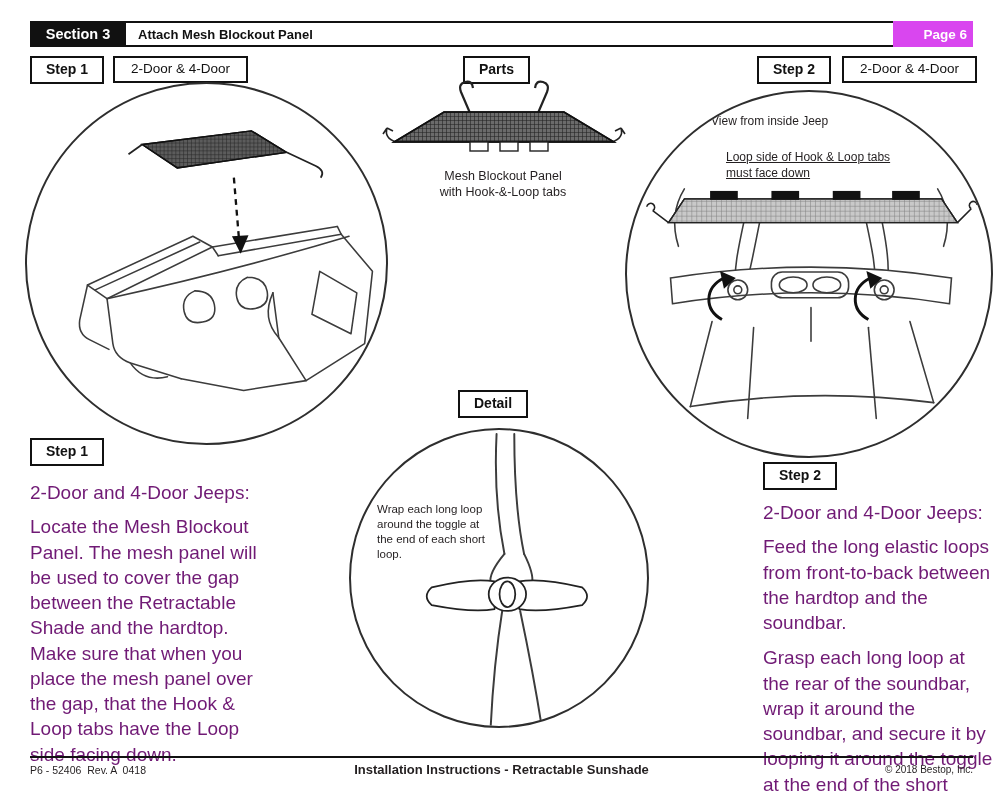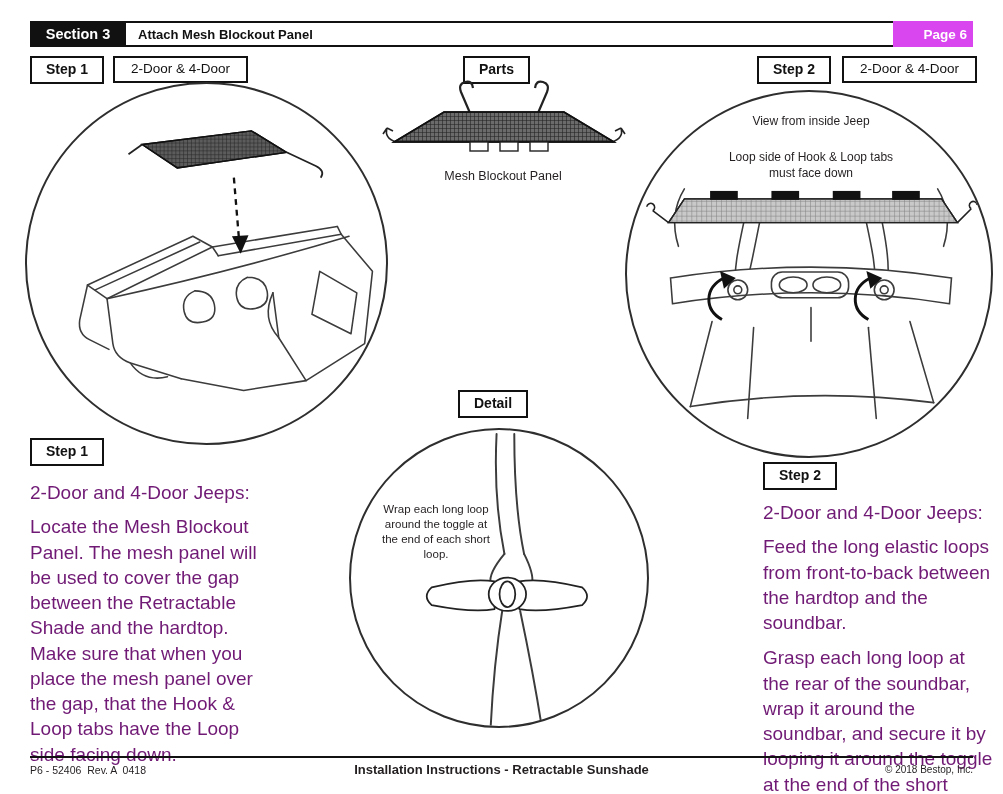--- a/index.html
+++ b/index.html
@@ -13,21 +13,21 @@
   .header-title { flex:1; background:#fff; border-top:2.5px solid #111; border-bottom:2.5px solid #111; display:flex; align-items:center; padding-left:12px; font-weight:bold; font-size:13px; color:#111; }
   .page-num { width:80px; background:#d946ef; color:#fff; font-weight:bold; font-size:13.5px; display:flex; align-items:center; justify-content:flex-end; padding-right:6px; }
 
   
   .badge { position:absolute; border:2px solid #111; background:#fff; color:#111; font-weight:bold; font-size:14px; padding:3px 14px; line-height:1.25; white-space:nowrap; }
   .badge.normal { font-weight:normal; font-size:13.5px; padding:3px 16px; }
 
   
   .circle { position:absolute; border:2.5px solid #2e2e2e; border-radius:50%; background:#fff; overflow:hidden; }
   .circle svg { position:absolute; left:0; top:0; }
-  .note { position:absolute; text-align:center; font-size:12px; line-height:1.3; color:#231f20; }
+  .note { position:absolute; text-align:left; font-size:12px; line-height:1.3; color:#231f20; }
 
   
   .textblock { position:absolute; font-size:19px; line-height:1.33; color:#701a75; }
   .textblock .sub { margin-bottom:9px; }
   .textblock .para { margin-bottom:0; }
   .textblock .para.gap { margin-top:10px; }
 
   .caption { position:absolute; text-align:center; font-size:12.5px; line-height:1.3; color:#231f20; }
 
   
@@ -66,20 +66,21 @@
       <path d="M156 33 L165 12 Q168 4 161 2 Q154 0 153 8" fill="none" stroke="#222" stroke-width="2.2"></path>
       <polygon points="62,32 182,32 232,62 12,62" fill="#6b6b6b" stroke="#111" stroke-width="1.5"></polygon>
       <polygon points="62,32 182,32 232,62 12,62" fill="url(#mesh1)" stroke="#111" stroke-width="1.5"></polygon>
       <rect x="88" y="62" width="18" height="9" fill="#fff" stroke="#222" stroke-width="1.4"></rect>
       <rect x="118" y="62" width="18" height="9" fill="#fff" stroke="#222" stroke-width="1.4"></rect>
       <rect x="148" y="62" width="18" height="9" fill="#fff" stroke="#222" stroke-width="1.4"></rect>
     </svg>
   </div>
   <div class="caption" style="left:388px; top:168px; width:230px;">
     <div>Mesh Blockout Panel</div>
+    <div>with Hook-&amp;-Loop tabs</div>
   </div>
 
   <div class="circle" style="left:25px; top:82px; width:363px; height:363px;">
     <svg viewBox="0 0 372 372" width="363" height="363">
       <defs>
         <pattern id="mesh2" width="4" height="4" patternUnits="userSpaceOnUse">
           <path d="M0 0H4 M0 0V4" stroke="#222" stroke-width="1"></path>
         </pattern>
       </defs>
       <g stroke="#3c3c3c" stroke-width="1.6" fill="none" stroke-linecap="round" stroke-linejoin="round">
@@ -180,21 +181,21 @@
         <path d="M334,132 L348,118 M348,118 a4,4 0 1,1 6,-4" stroke="#222" stroke-width="1.6" fill="none"></path>
       </g>
       <g fill="#111" stroke="#111">
         <path d="M96,230 C78,220 78,198 98,188" fill="none" stroke-width="3"></path>
         <polygon points="94,181 110,188 98,199" stroke="none"></polygon>
         <path d="M244,230 C226,220 226,198 246,188" fill="none" stroke-width="3"></path>
         <polygon points="242,181 258,188 246,199" stroke="none"></polygon>
       </g>
     </svg>
     <div class="note" style="left:84px; top:22px; width:200px;">View from inside Jeep</div>
-    <div class="note" style="left:99px; top:58px; width:170px;">Loop side of Hook &amp; Loop tabs must face down</div>
+    <div class="note" style="left:99px; top:58px; width:170px;text-decoration:underline;">Loop side of Hook &amp; Loop tabs must face down</div>
   </div>
 
   <div class="badge" style="left:763px; top:462px;">Step 2</div>
   <div class="textblock" style="left:763px; top:500px; width:232px;">
     <div class="sub">2-Door and 4-Door Jeeps:</div>
     <div class="para">Feed the long elastic loops from front-to-back between the hardtop and the soundbar.</div>
     <div class="para gap">Grasp each long loop at the rear of the soundbar, wrap it around the soundbar, and secure it by looping it around the toggle at the end of the short elastic loop.</div>
     <div class="para gap">See Detail.</div>
   </div>
 

